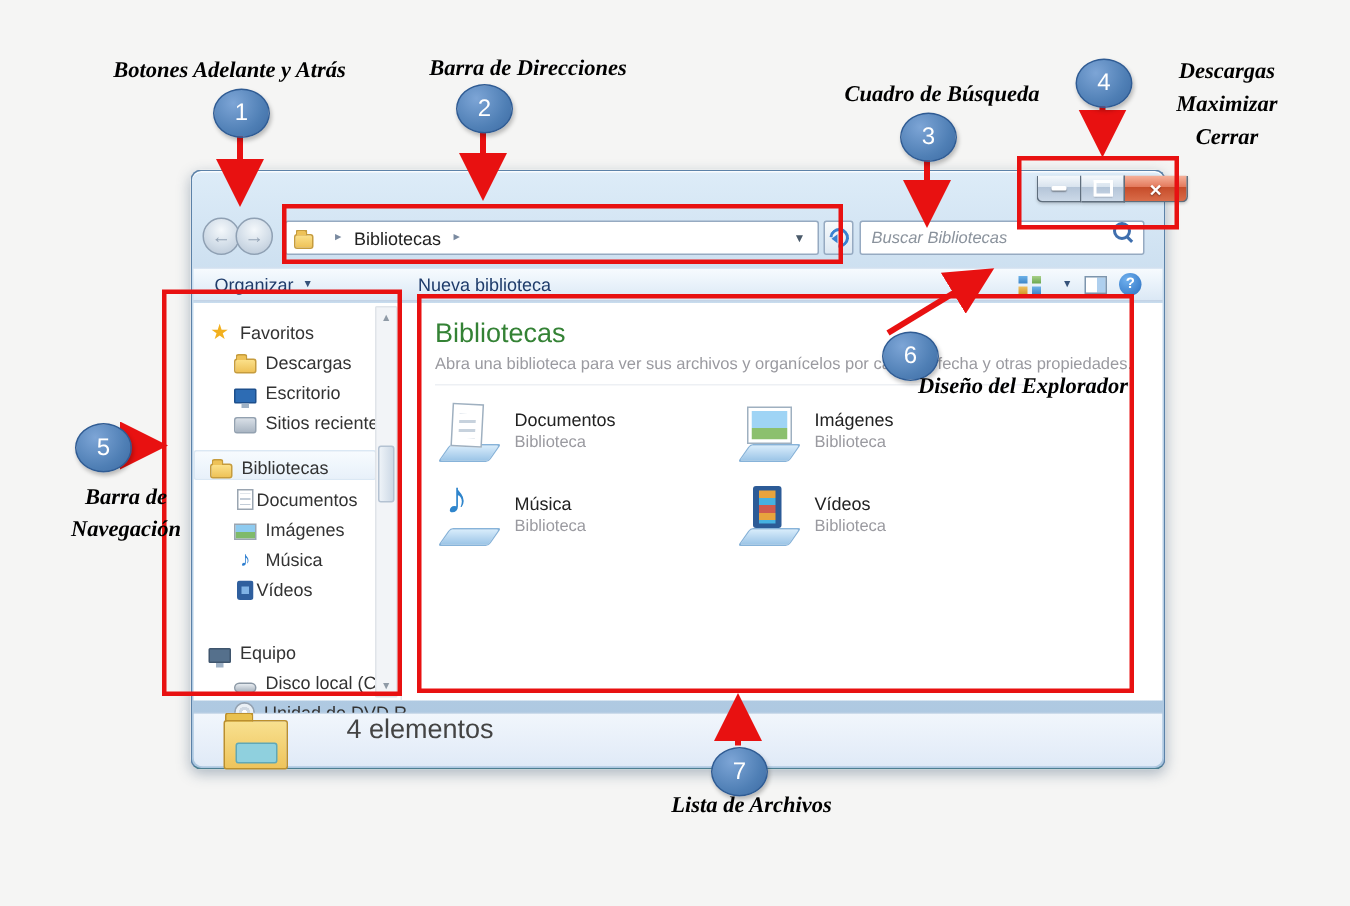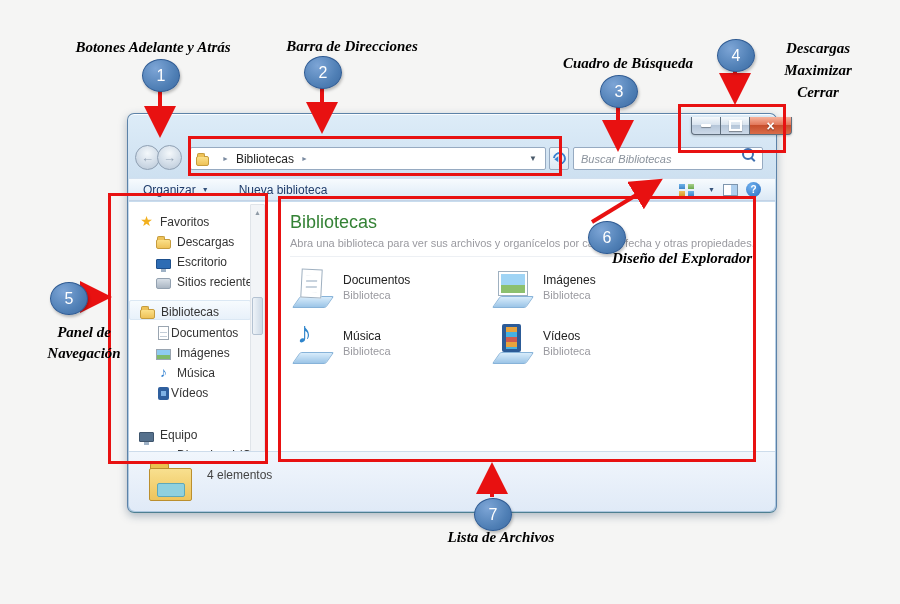--- a/index.html
+++ b/index.html
@@ -59,21 +59,21 @@
   .search input{border:none;outline:none;flex:1;min-width:0;background:transparent;
     font-family:"Liberation Sans",sans-serif;font-size:11px;font-style:italic;color:#8a929c;padding:0 7px;}
   .search input::placeholder{color:#8a929c;font-style:italic;opacity:1;}
   .g-mag{width:8px;height:8px;border:2px solid #3f6fae;border-radius:50%;position:relative;margin-right:8px;flex:none;}
   .g-mag::after{content:"";position:absolute;width:2px;height:5px;background:#3f6fae;left:8px;top:7px;transform:rotate(-45deg);}
 
   
   .toolbar{position:absolute;left:1px;right:1px;top:64px;height:23px;box-sizing:border-box;
     background:linear-gradient(#f7fbfe,#e9f2fa 50%,#dbe8f5);
     border-top:1px solid #d2e0ef;border-bottom:1px solid #c3d3e6;
-    display:flex;align-items:center;padding:0 14px;font-size:12px;color:#1f3c6b;}
+    display:flex;align-items:center;padding:0 14px;font-size:12px;color:#1f3c6b;gap:40px;}
   .tb-item{display:flex;align-items:center;margin-right:30px;cursor:default;}
   .tb-caret{font-size:7px;color:#35527a;margin-left:6px;}
   .tb-caret::before{content:"\25BC";}
   .tb-right{margin-left:auto;display:flex;align-items:center;gap:8px;}
   .g-views{width:15px;height:12px;
     background-image:linear-gradient(#6db2e8,#3f86c9),linear-gradient(#a8d08a,#6aa84f),linear-gradient(#f0c060,#d49a2a),linear-gradient(#6db2e8,#3f86c9);
     background-size:6px 5px;background-position:0 0,9px 0,0 7px,9px 7px;background-repeat:no-repeat;}
   .g-pane{width:15px;height:12px;border:1px solid #7d95ad;box-sizing:border-box;
     background:linear-gradient(90deg,#fff 55%,#aecfee 55%);}
   .g-help{width:15px;height:15px;border-radius:50%;background:radial-gradient(circle at 35% 30%,#6fb0ee,#2a6fc0);
@@ -132,23 +132,23 @@
   .lib .doc{position:absolute;left:11px;top:3px;width:19px;height:27px;background:#fff;border:1px solid #9fb0c0;transform:rotate(3deg);
     background-image:repeating-linear-gradient(180deg,transparent 0 4px,#c7d2dd 4px 6px);background-size:11px 16px;background-position:4px 6px;background-repeat:no-repeat;}
   .lib .pic{position:absolute;left:9px;top:6px;width:24px;height:19px;background:linear-gradient(#9fd4f5 58%,#8cc06e 58%);border:2px solid #fff;outline:1px solid #9fb0c0;}
   .lib .note{position:absolute;left:7px;top:-4px;color:#2f85cc;font-size:30px;line-height:1;}
   .lib .note::before{content:"\266A";}
   .lib .film{position:absolute;left:12px;top:2px;width:19px;height:28px;background:#2c5b97;border-radius:2px;}
   .lib .film::before{content:"";position:absolute;left:4px;right:4px;top:3px;bottom:3px;
     background:repeating-linear-gradient(180deg,#e8a33d 0 5px,#46b1e1 5px 10px,#d05a4e 10px 15px);}
 
   
-  .status{position:absolute;left:1px;right:1px;bottom:1px;height:60px;box-sizing:border-box;
+  .status{position:absolute;left:1px;right:1px;bottom:1px;height:36px;box-sizing:border-box;
     background:linear-gradient(#f1f6fc,#e0eaf7);border-top:1px solid #cddceb;border-radius:0 0 6px 6px;
-    display:flex;align-items:center;padding-left:20px;font-size:12px;color:#444;}
+    display:flex;align-items:center;padding-left:20px;font-size:18px;color:#444;gap:24px;}
   .bigfolder{width:46px;height:38px;position:relative;margin-right:12px;flex:none;}
   .bigfolder::before{content:"";position:absolute;top:0;left:1px;width:17px;height:6px;background:#e9c14f;border:1px solid #bb8f2e;border-bottom:none;border-radius:2px 2px 0 0;}
   .bf-body{position:absolute;top:5px;left:0;right:3px;bottom:0;background:linear-gradient(#f8e08f,#eec45c);border:1px solid #bb8f2e;border-radius:2px;}
   .bf-inner{position:absolute;bottom:4px;left:8px;width:26px;height:12px;background:#8fd0de;border:1px solid #5fa8b8;border-radius:2px;}
   .status .stext{margin-top:-14px;}
 
   
   .redrect{position:absolute;border:3px solid #e81111;z-index:20;box-sizing:border-box;}
   #svg-arrows{position:absolute;left:0;top:0;z-index:25;pointer-events:none;}
   .circ{position:absolute;width:36px;height:31px;border-radius:50%;z-index:30;
@@ -382,17 +382,17 @@
 
 <div class="anno" style="left:48px;top:37px;width:210px;">Botones Adelante y Atrás</div>
 <div class="anno" style="left:262px;top:36px;width:180px;">Barra de Direcciones</div>
 <div class="anno" style="left:548px;top:53px;width:160px;">Cuadro de Búsqueda</div>
 <div class="anno" style="left:758px;top:37px;width:120px;line-height:22px;">
   <div>Descargas</div>
   <div>Maximizar</div>
   <div>Cerrar</div>
 </div>
 <div class="anno" style="left:28px;top:322px;width:112px;">
-  <div>Panel de</div>
+  <div>Barra de</div>
   <div>Navegación</div>
 </div>
 <div class="anno" style="left:592px;top:248px;width:180px;">Diseño del Explorador</div>
 <div class="anno" style="left:436px;top:527px;width:130px;">Lista de Archivos</div>
 
 </body></html>

